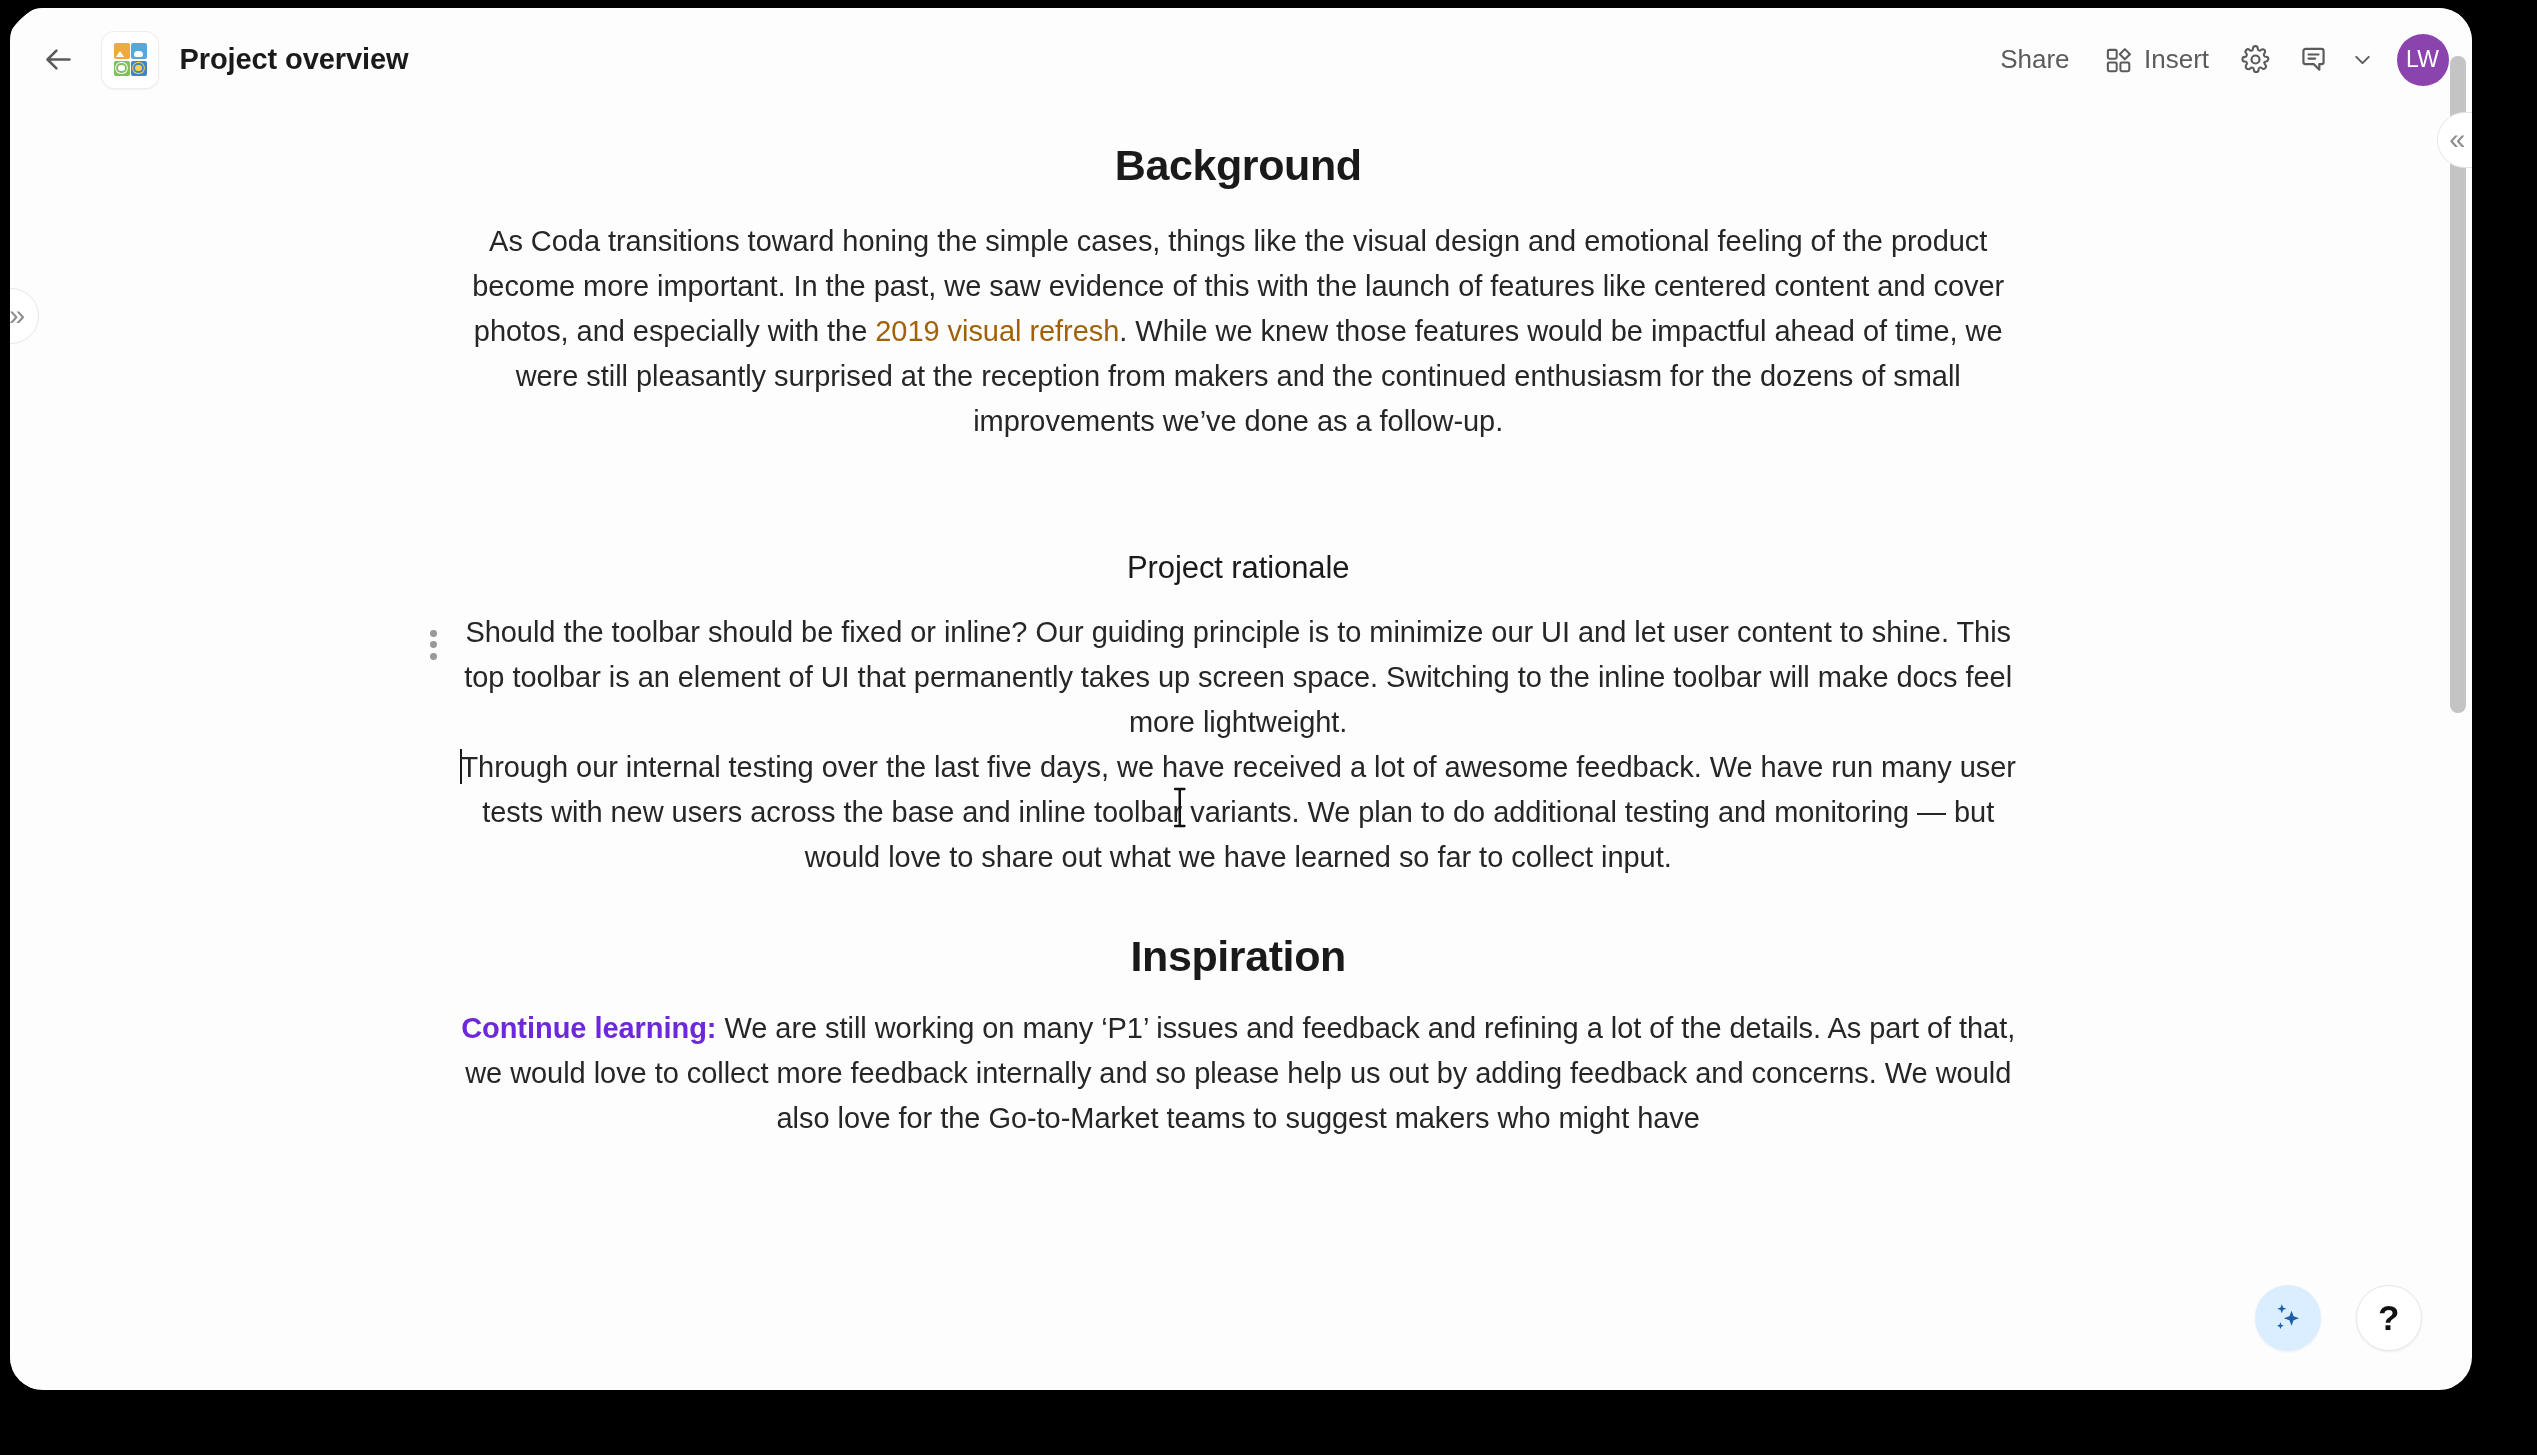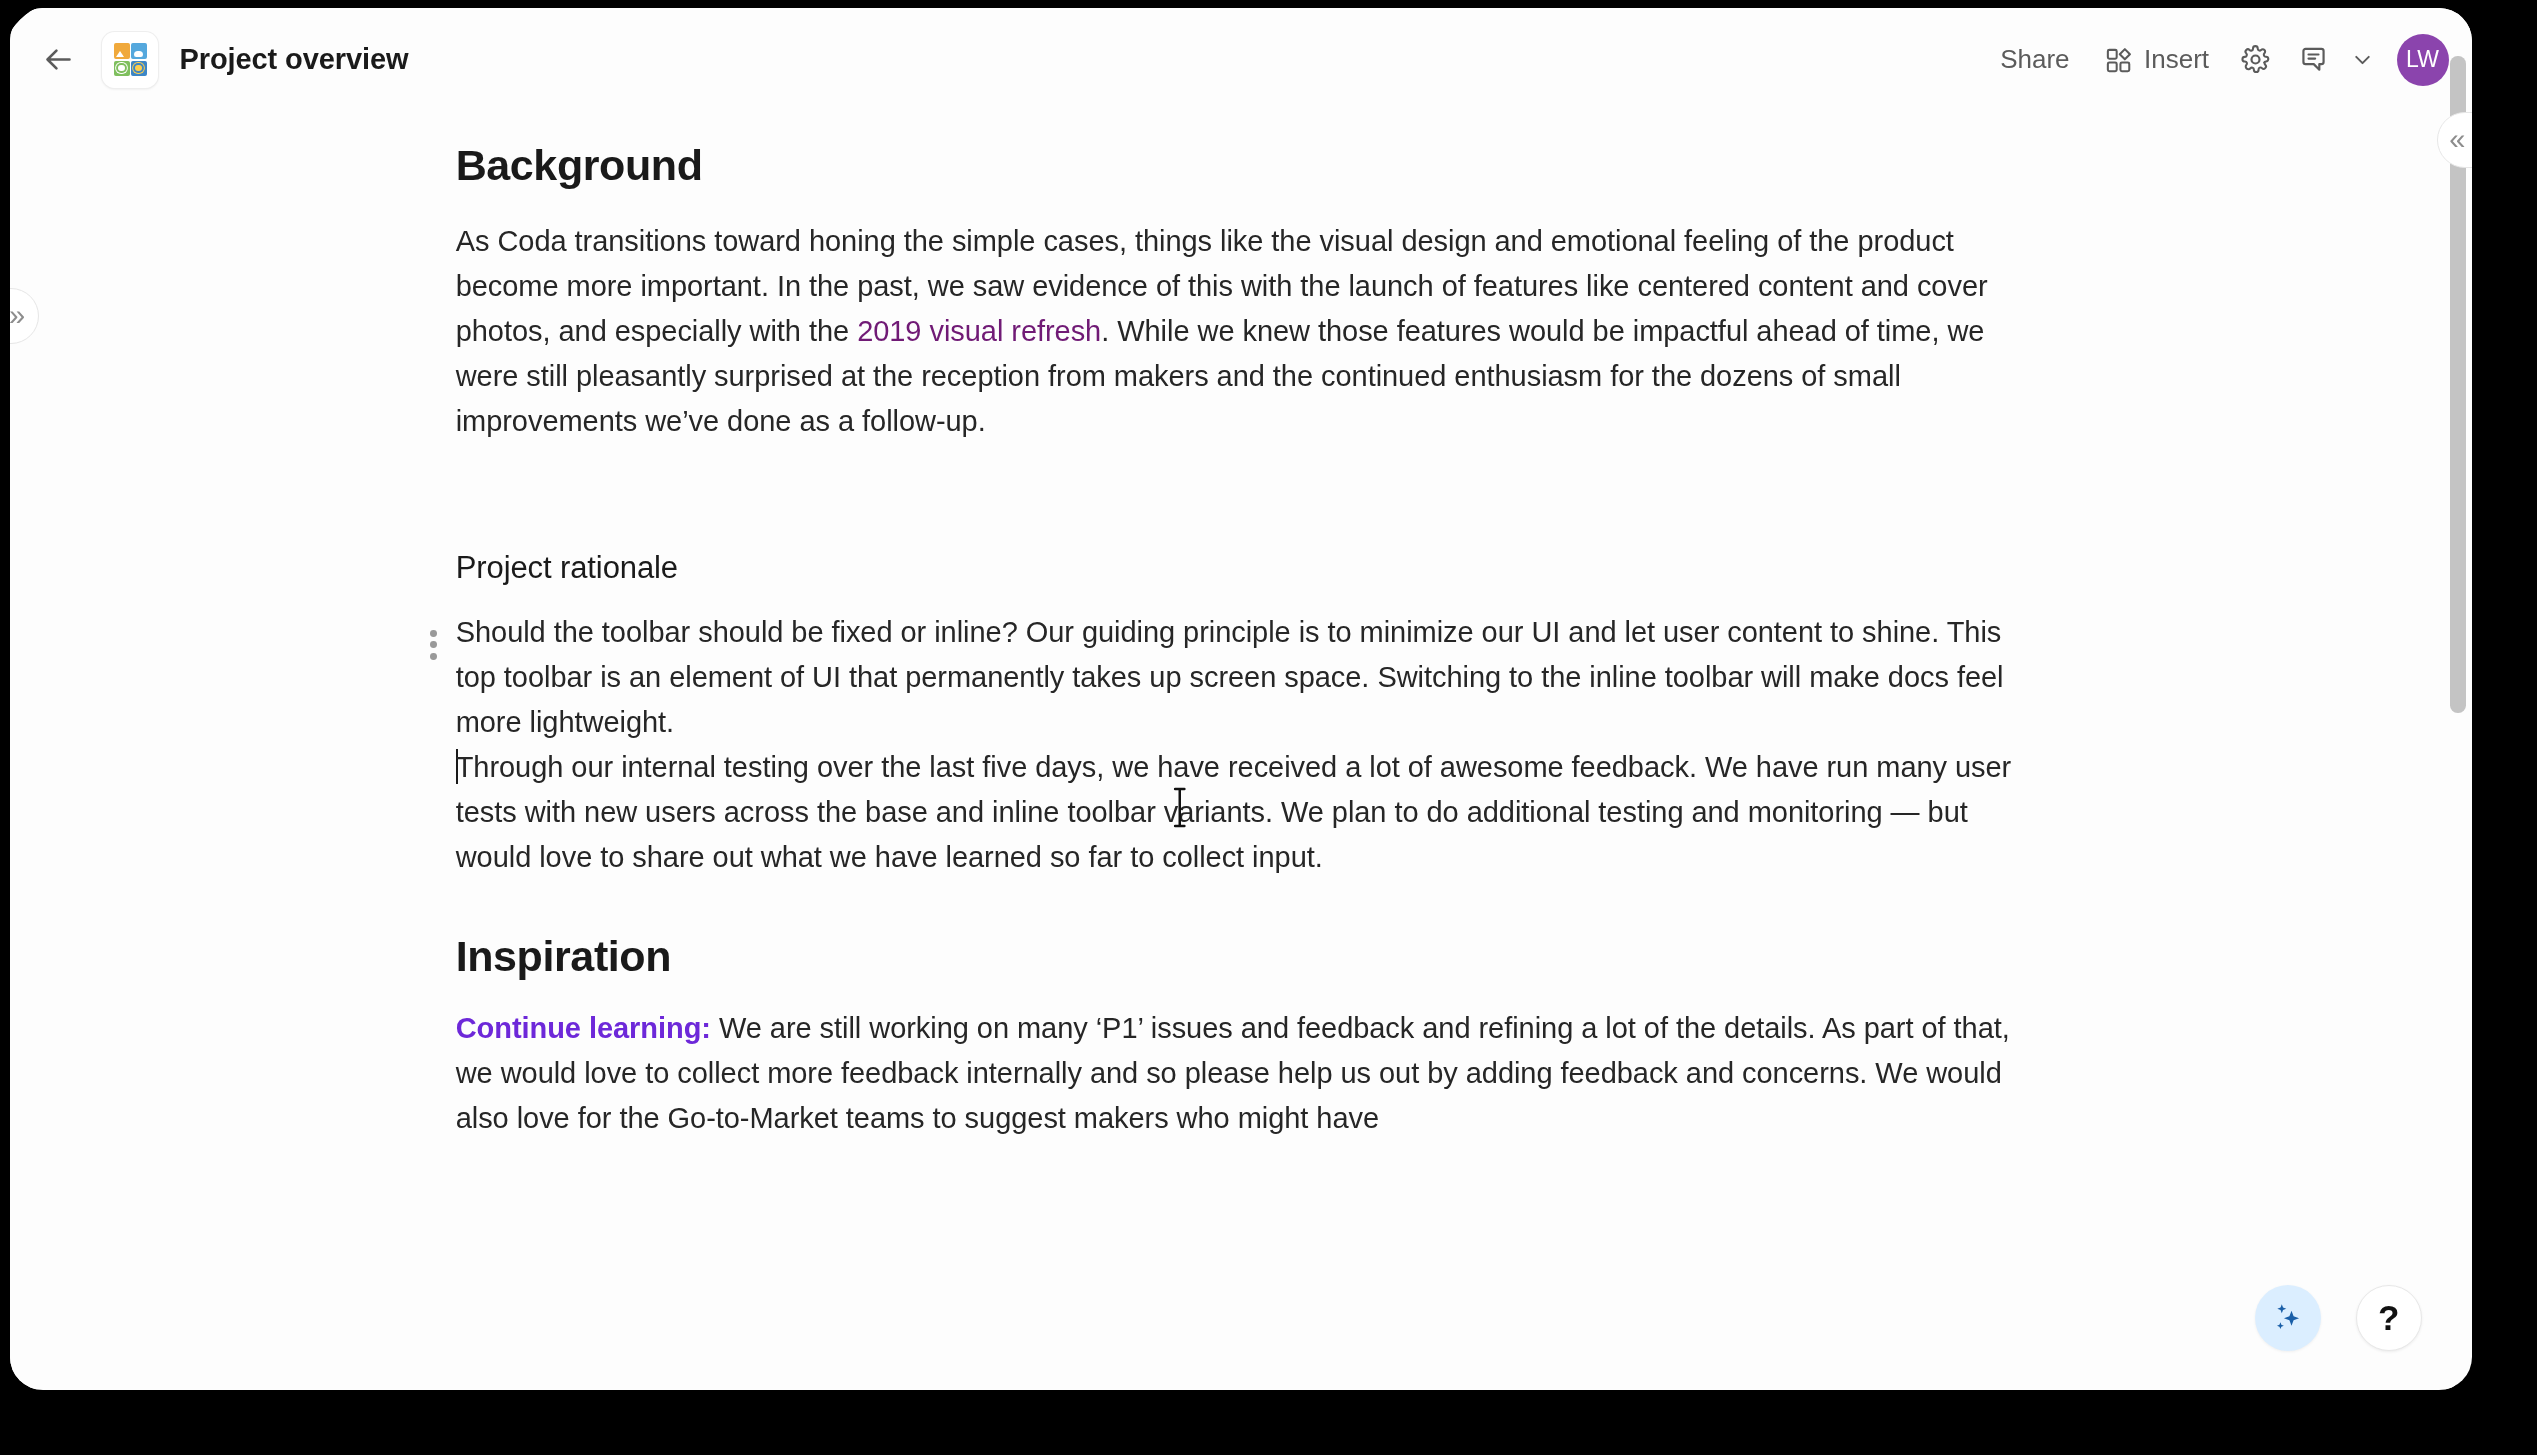--- a/index.html
+++ b/index.html
@@ -165,20 +165,21 @@
   }
 
   
   #doc-scroll {
     position: absolute;
     left: 0; top: 104px;
     width: 2445px;
     height: 1277px;
     overflow: hidden;
     background: #fdfdfd;
+    text-align: center;
   }
 
   #doc-content {
     width: 1565px;
     margin-left: 446px;
     padding-top: 27px;
     padding-bottom: 39px;
   }
 
   h1.h-big {
@@ -203,21 +204,21 @@
     color: #262626;
     letter-spacing: -0.05px;
   }
 
   .sp-bg-title { margin-bottom: 27px; }
   .sp-rationale-title { margin-top: 104px; margin-bottom: 21px; }
   .sp-proposed-title { margin-top: 97px; margin-bottom: 21px; }
   .sp-insp-title { margin-top: 50px; margin-bottom: 23px; }
 
   a.doc-link {
-    color: #701a75;
+    color: #a16207;
     text-decoration: none;
     cursor: pointer;
   }
 
   b.inline-bold { font-weight: bold; color: #6d28d9; }
 
   
   .block-row { position: relative; }
   .drag-handle {
     position: absolute;

